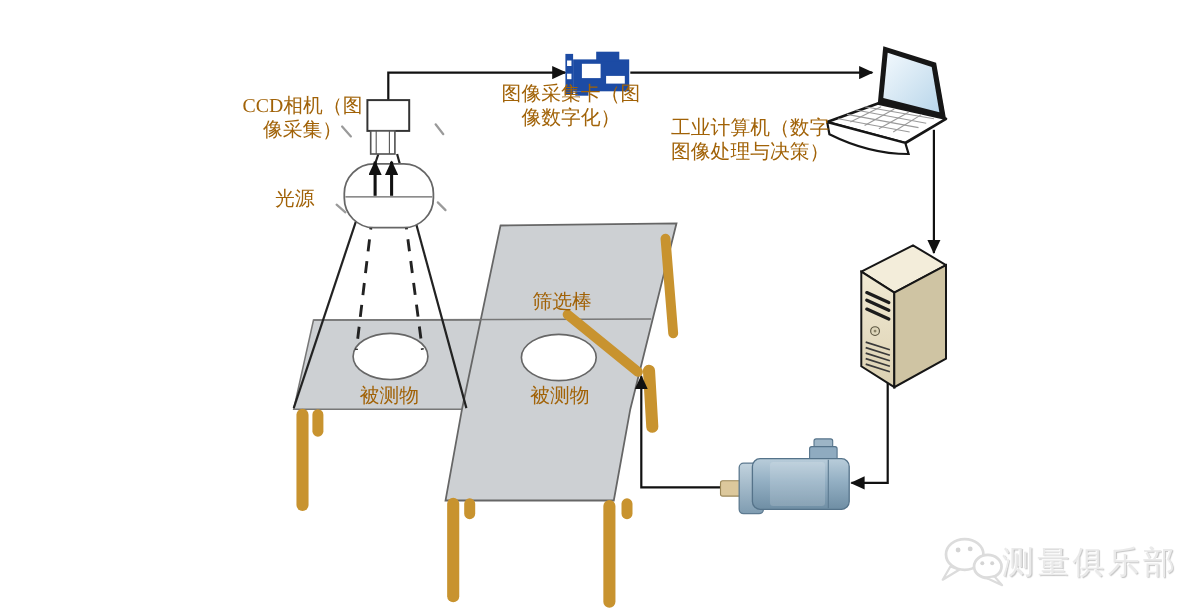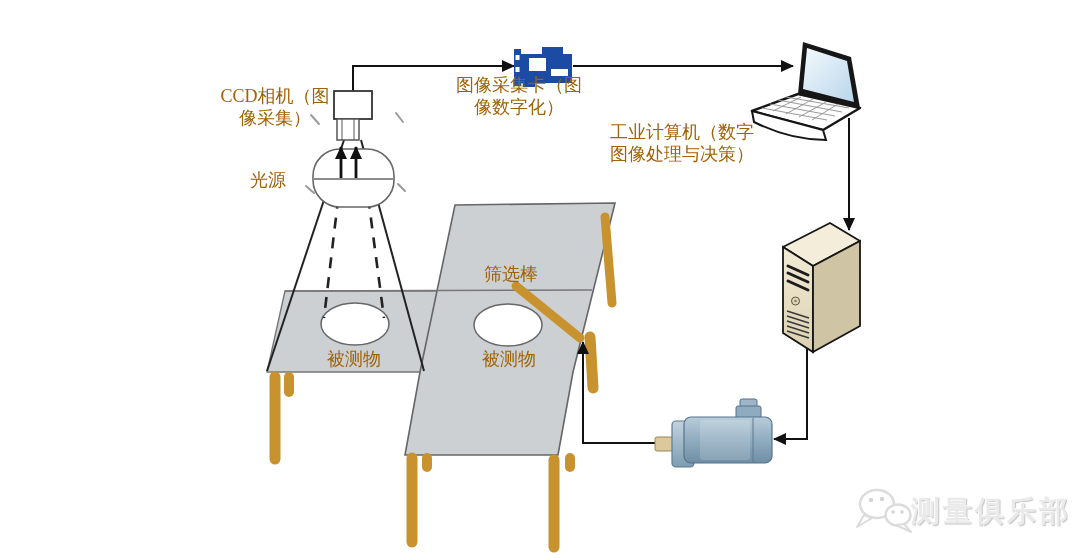--- a/index.html
+++ b/index.html
@@ -5,26 +5,26 @@
   html,body{margin:0;padding:0;background:#ffffff;}
   .stage{
     position:relative;width:1080px;height:559px;background:#ffffff;overflow:hidden;
     font-family:"Liberation Serif","DejaVu Serif",serif;
   }
   .stage svg{position:absolute;left:0;top:0;}
   .lbl{
     position:absolute;color:#a16207;font-size:18px;line-height:22px;
     text-align:center;transform:translateX(-50%);white-space:nowrap;
   }
-  .lbl.left-align{transform:none;text-align:right;margin-top:16px;}
+  .lbl.left-align{transform:none;text-align:right;}
   .lbl .line{display:block;}
   .watermark{
     position:absolute;left:911px;top:492px;
     font-family:"Liberation Sans","DejaVu Sans",sans-serif;
-    font-size:29px;font-weight:bold;letter-spacing:3px;color:#eaeaea;
+    font-size:29px;font-weight:normal;letter-spacing:3px;color:#eaeaea;
     text-shadow:-1px -1px 0 #ffffff,1px 1px 1px #c4c4c4;white-space:nowrap;
   }
 </style>
 </head>
 <body>
 
 <div class="stage">
 
 <svg width="1080" height="559" viewBox="0 0 1080 559">
   <defs>

